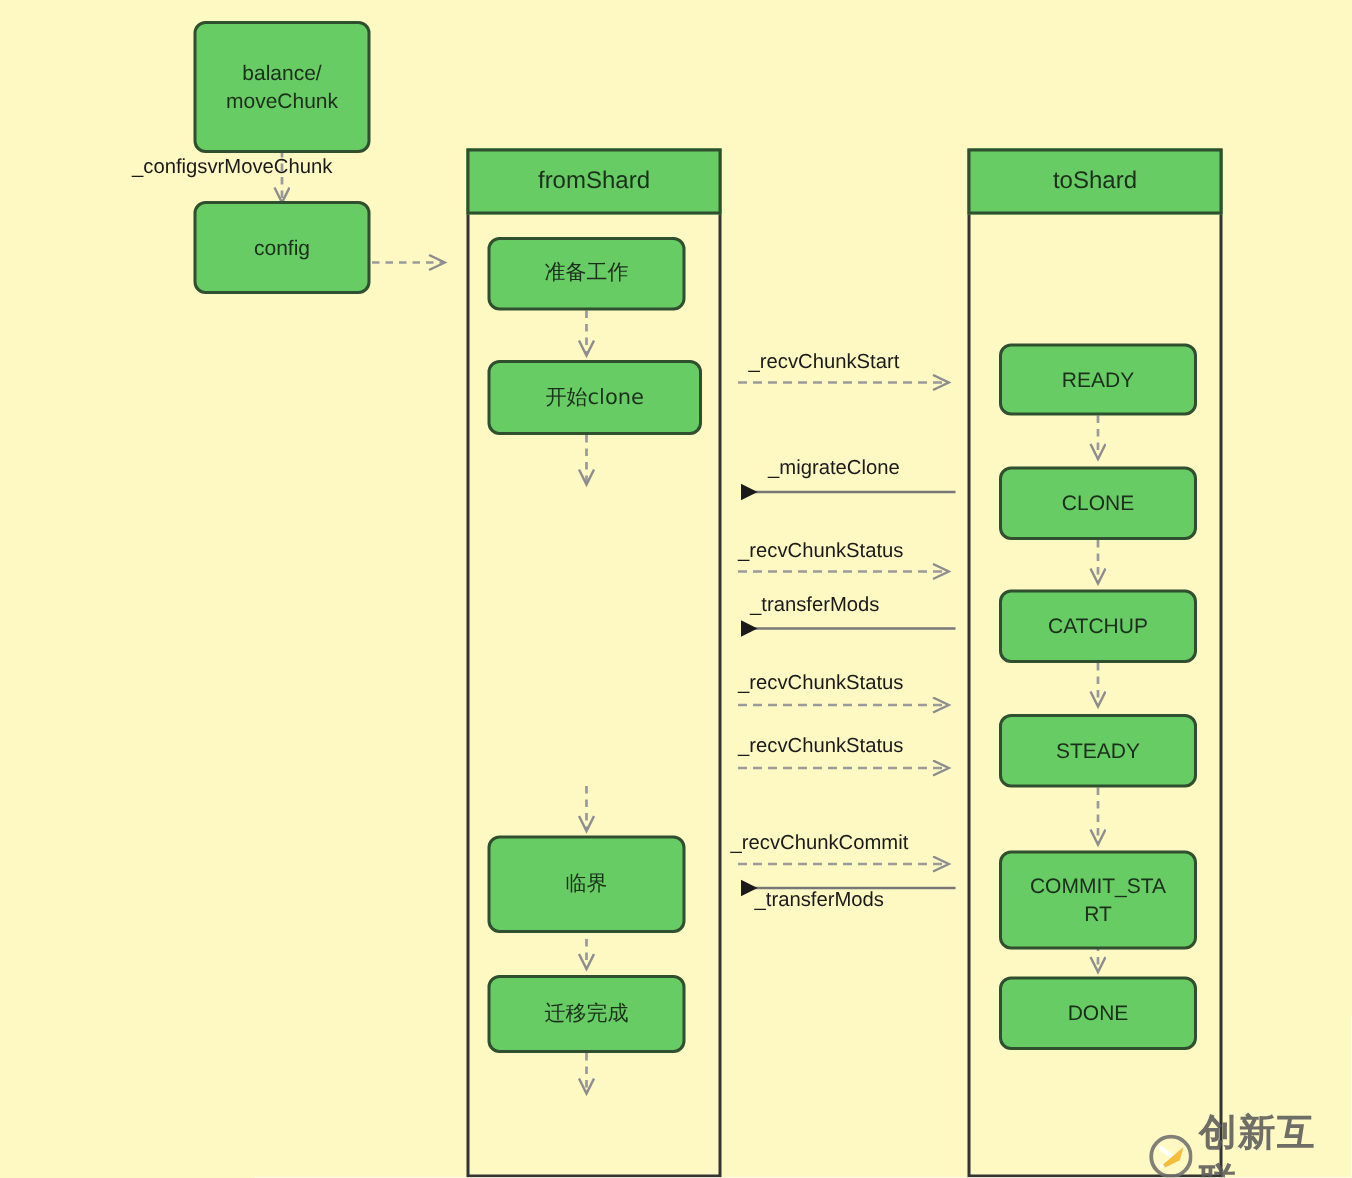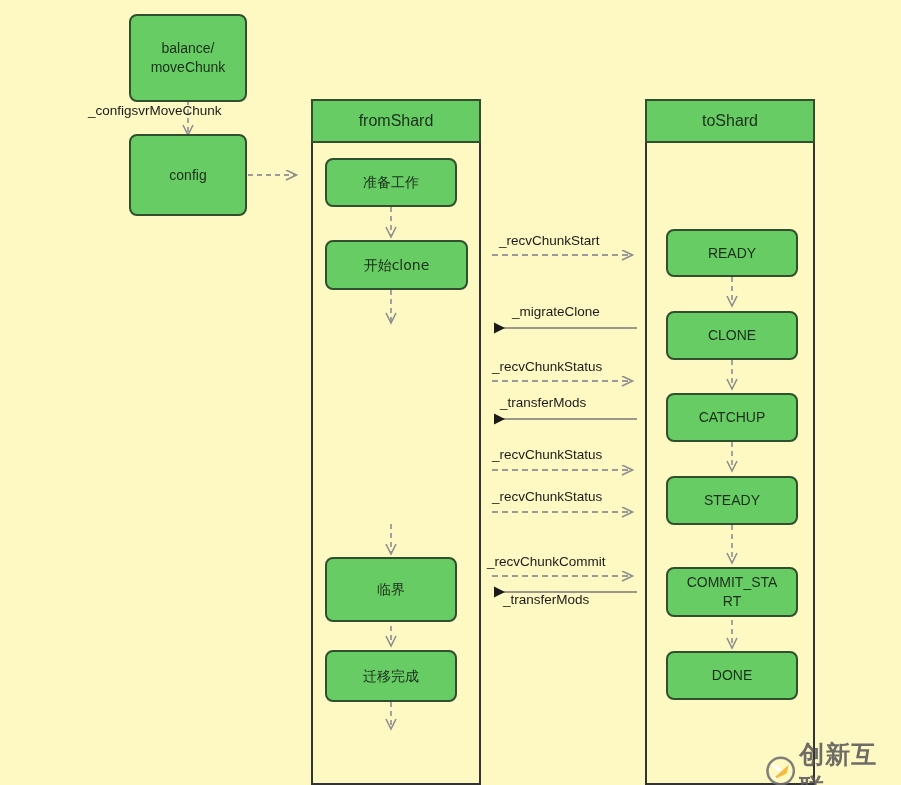--- a/index.html
+++ b/index.html
@@ -145,38 +145,38 @@
 
       <line x1="637" y1="592" x2="494" y2="592" stroke="#777777" stroke-width="1.6" marker-end="url(#fillArrowL)"></line>
     </g>
   </svg>
 
   <div class="node" style="left:129px; top:14px; width:118px; height:88px;">balance/
 moveChunk</div>
 
   <div class="label" style="left:88px; top:103px;">_configsvrMoveChunk</div>
 
-  <div class="node" style="left:129px; top:134px; width:118px; height:82px;">config</div>
+  <div class="node" style="left:129px; top:134px; width:118px; height:62px;">config</div>
 
   <div class="lane" style="left:311px; top:99px; width:170px; height:686px;"></div>
   <div class="lane-header" style="left:311px; top:99px; width:170px; height:44px;">fromShard</div>
 
   <div class="node cjk" style="left:325px; top:158px; width:132px; height:49px;">准备工作</div>
   <div class="node cjk" style="left:325px; top:240px; width:143px; height:50px;">开始clone</div>
   <div class="node cjk" style="left:325px; top:557px; width:132px; height:65px;">临界</div>
   <div class="node cjk" style="left:325px; top:650px; width:132px; height:52px;">迁移完成</div>
 
   <div class="lane" style="left:645px; top:99px; width:170px; height:686px;"></div>
   <div class="lane-header" style="left:645px; top:99px; width:170px; height:44px;">toShard</div>
 
   <div class="node" style="left:666px; top:229px; width:132px; height:48px;">READY</div>
   <div class="node" style="left:666px; top:311px; width:132px; height:49px;">CLONE</div>
   <div class="node" style="left:666px; top:393px; width:132px; height:49px;">CATCHUP</div>
   <div class="node" style="left:666px; top:476px; width:132px; height:49px;">STEADY</div>
-  <div class="node" style="left:666px; top:567px; width:132px; height:50px;">COMMIT_STA
+  <div class="node" style="left:666px; top:567px; width:132px; height:66px;">COMMIT_STA
 RT</div>
   <div class="node" style="left:666px; top:651px; width:132px; height:49px;">DONE</div>
 
   <div class="label" style="left:499px; top:233px;">_recvChunkStart</div>
   <div class="label" style="left:512px; top:304px;">_migrateClone</div>
   <div class="label" style="left:492px; top:359px;">_recvChunkStatus</div>
   <div class="label" style="left:500px; top:395px;">_transferMods</div>
   <div class="label" style="left:492px; top:447px;">_recvChunkStatus</div>
   <div class="label" style="left:492px; top:489px;">_recvChunkStatus</div>
   <div class="label" style="left:487px; top:554px;">_recvChunkCommit</div>

